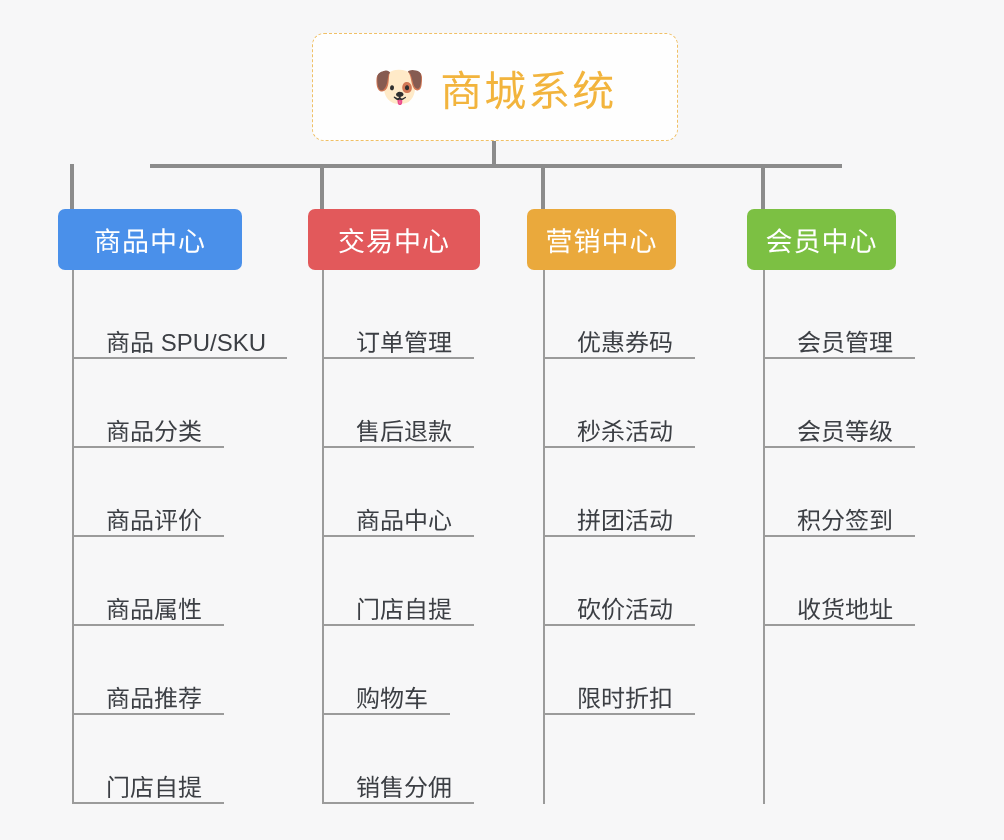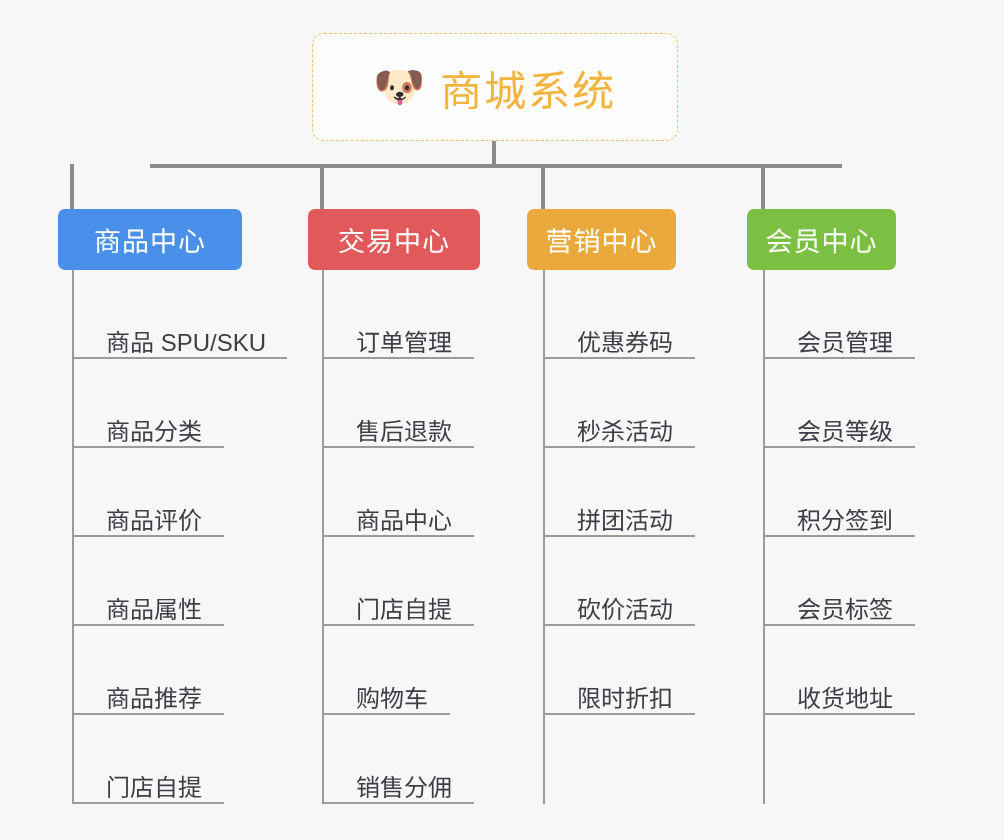--- a/index.html
+++ b/index.html
@@ -256,23 +256,19 @@
           <li class="leaf-item">
             <span class="leaf-rule" style="width: 152px;"></span>
             <span class="leaf-label">会员等级</span>
           </li>
           <li class="leaf-item">
             <span class="leaf-rule" style="width: 152px;"></span>
             <span class="leaf-label">积分签到</span>
           </li>
           <li class="leaf-item">
             <span class="leaf-rule" style="width: 152px;"></span>
-            <span class="leaf-label">会员标签</span>
-          </li>
-          <li class="leaf-item">
-            <span class="leaf-rule" style="width: 152px;"></span>
             <span class="leaf-label">收货地址</span>
           </li>
         </ul>
       </div>
     </div>
 
 </div>
 
 </body></html>

